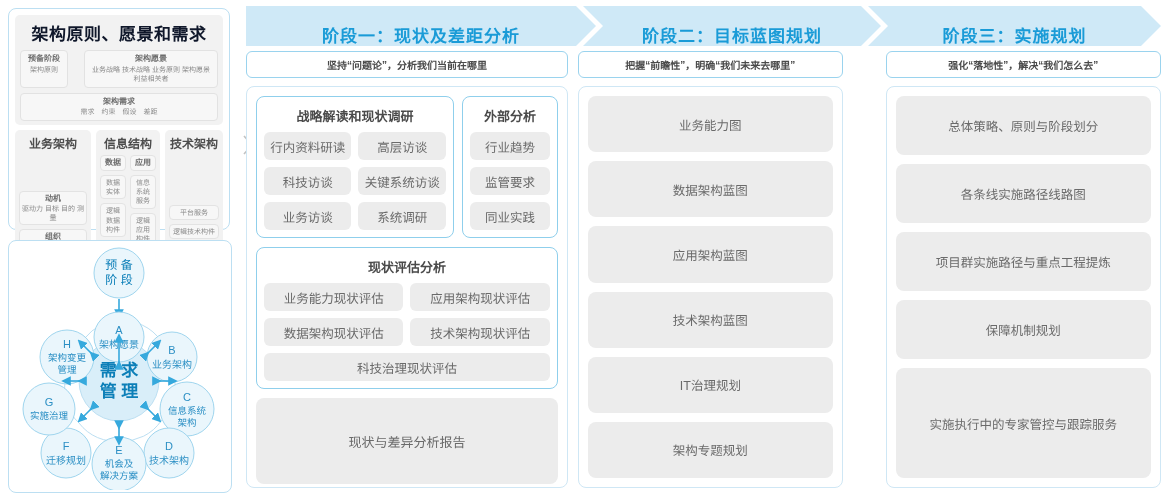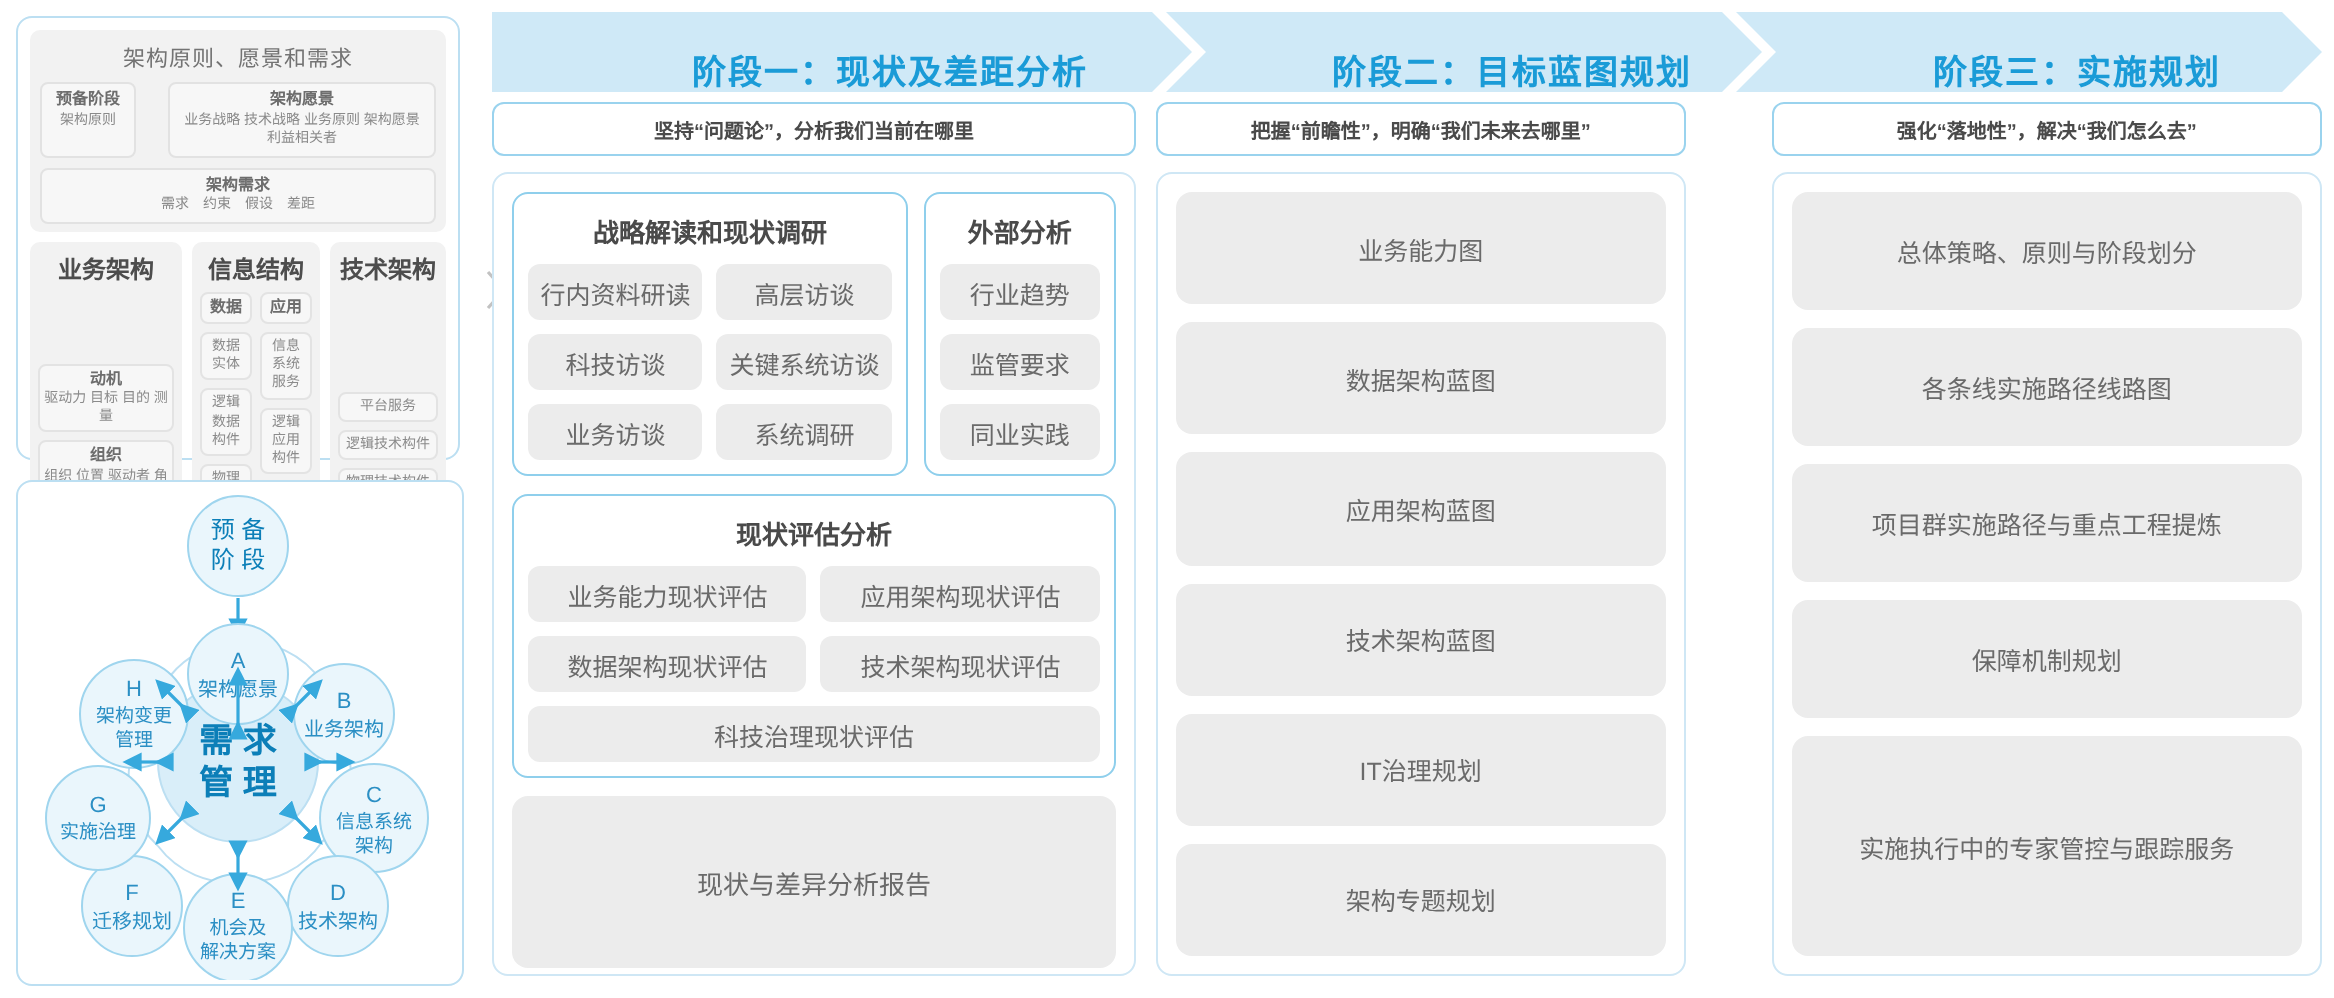--- a/index.html
+++ b/index.html
@@ -27,23 +27,23 @@
     height:222px;
   }
   .tg-band{
     background:#f2f2f2;
     border-radius:5px;
     padding:4px 5px;
     margin-bottom:5px;
   }
   .tg-title{
     text-align:center;
-    font-weight:normal;
-    font-size:11px;
-    color:#737373;
+    font-weight:bold;
+    font-size:17px;
+    color:#0f172a;
     letter-spacing:.5px;
     margin:1px 0 5px 0;
   }
   .tg-row{display:flex;gap:5px;}
   .tg-cell{
     background:#f7f7f7;
     border:1px solid #e2e2e2;
     border-radius:4px;
     text-align:center;
     padding:3px 3px;
@@ -90,21 +90,21 @@
   
   .brace{position:absolute;left:226px;top:30px;width:26px;height:230px;}
 
   
   .phases{position:absolute;left:246px;top:6px;width:915px;height:487px;}
 
   .banner-row{position:relative;height:40px;width:915px;}
   .banner{
     position:absolute;top:0;height:56px;
     background:#cfe9f7;
-    display:flex;align-items:center;justify-content:center;padding-left:24px;
+    display:flex;align-items:center;justify-content:center;
   }
   .banner .btext{
     font-size:17px;font-weight:bold;color:#1a9bd7;letter-spacing:1px;
     position:relative;z-index:3;
   }
 
   .cols{position:absolute;top:45px;left:0;width:915px;display:flex;gap:10px;}
   .col{position:relative;}
   .col1{width:338px;}
   .col2{width:278px;}

